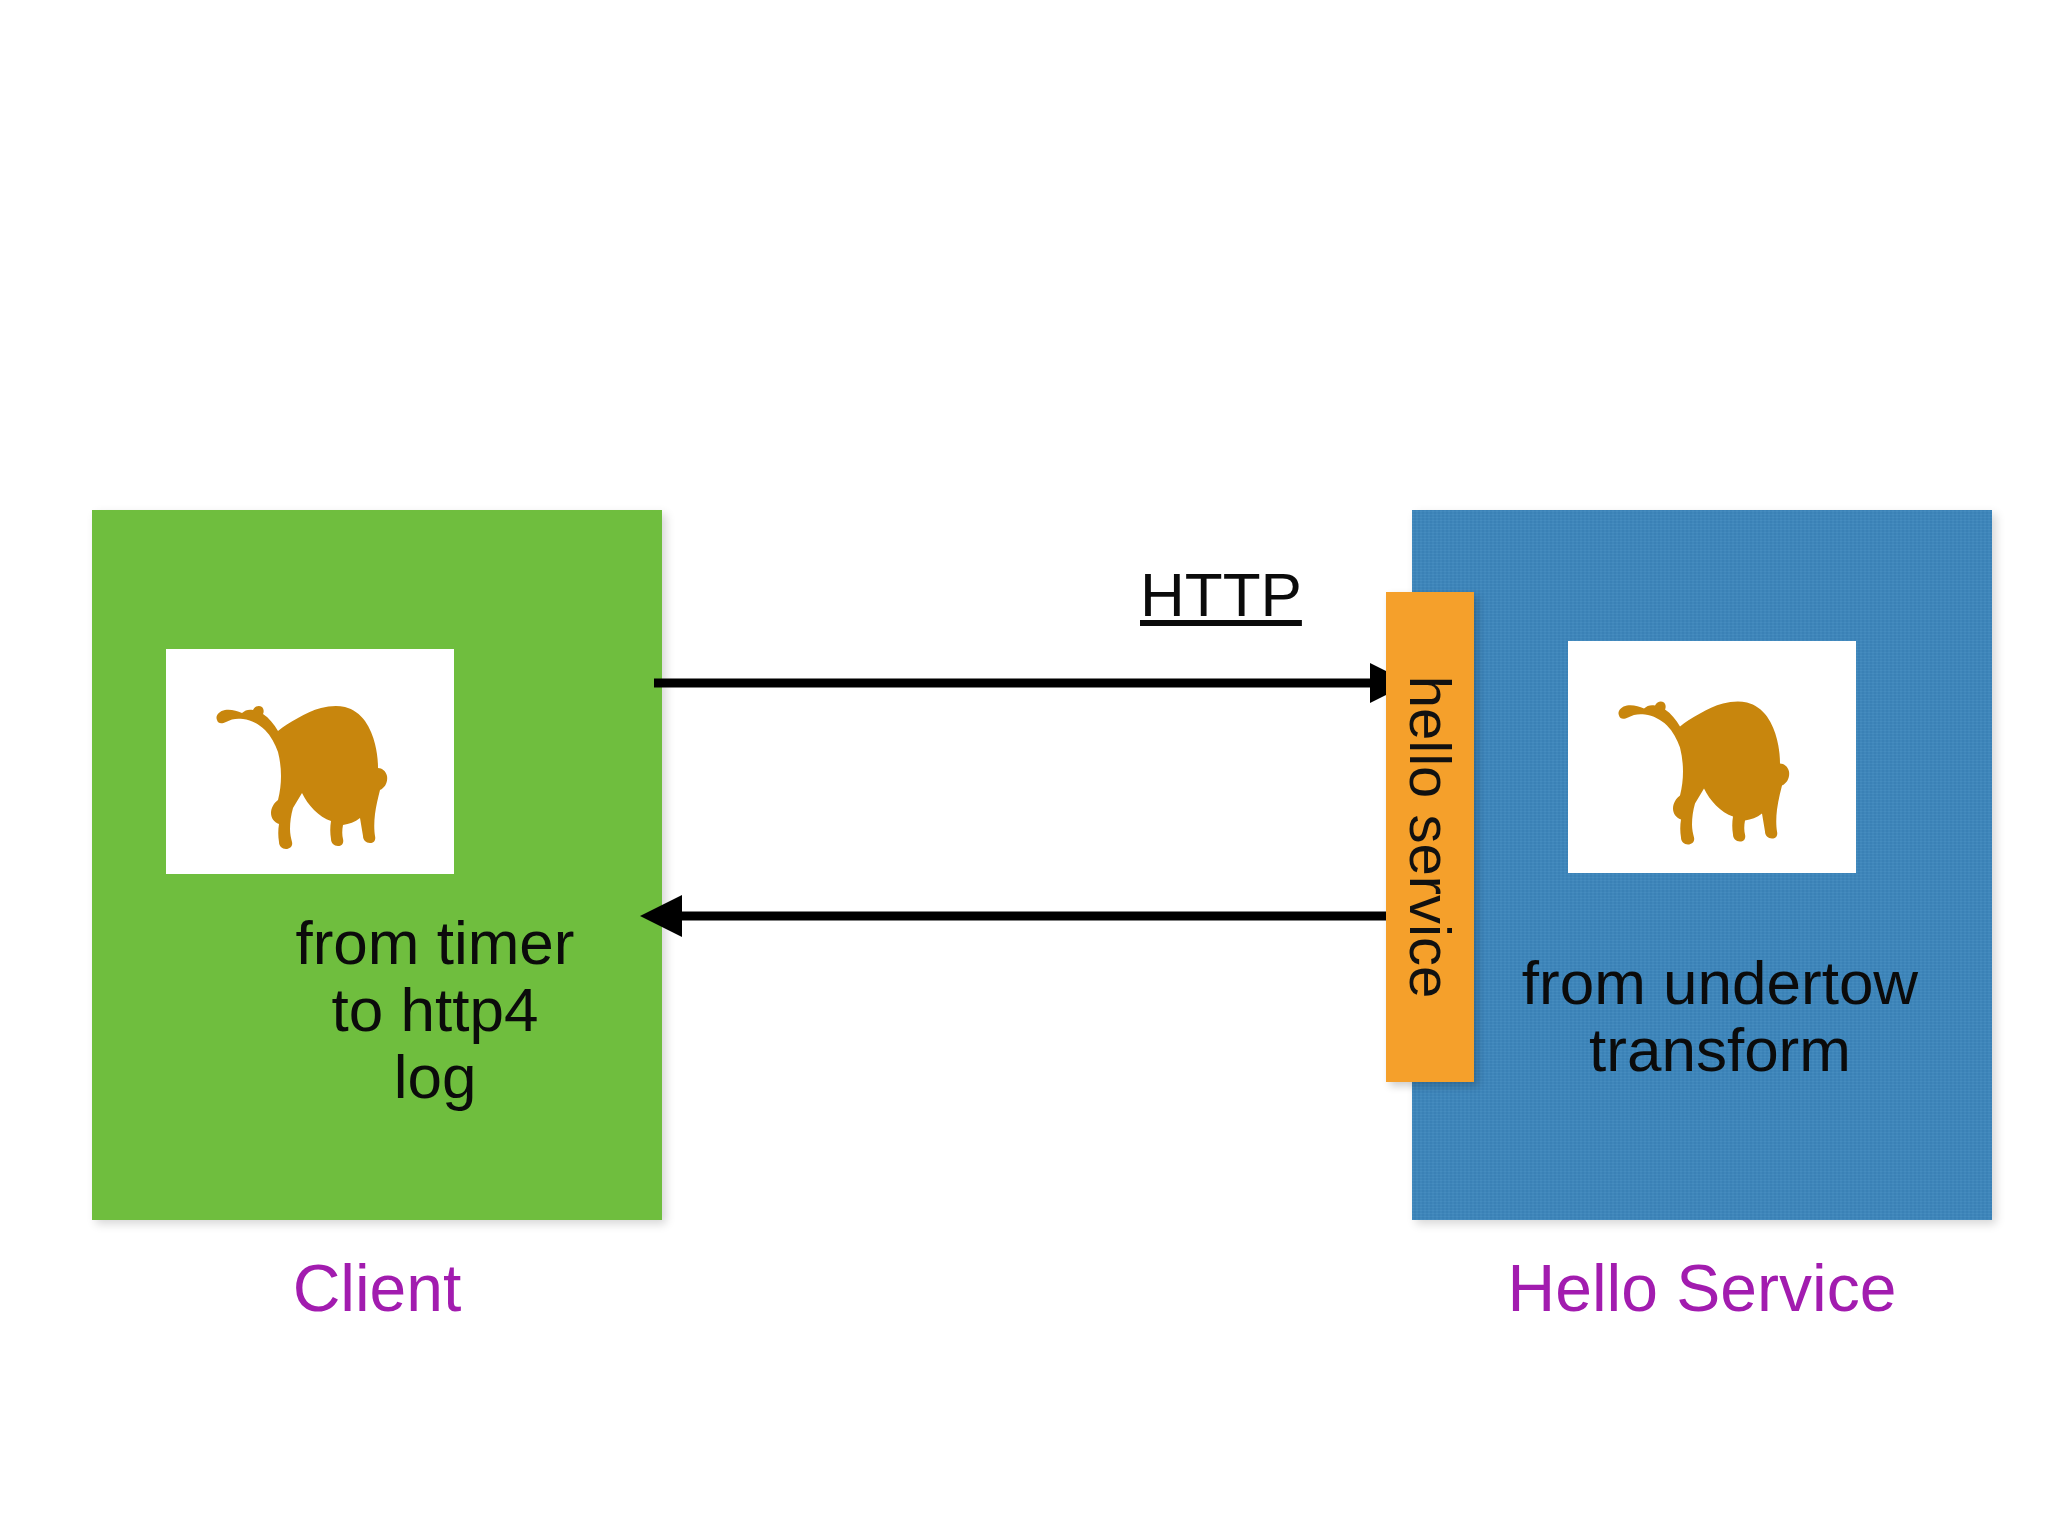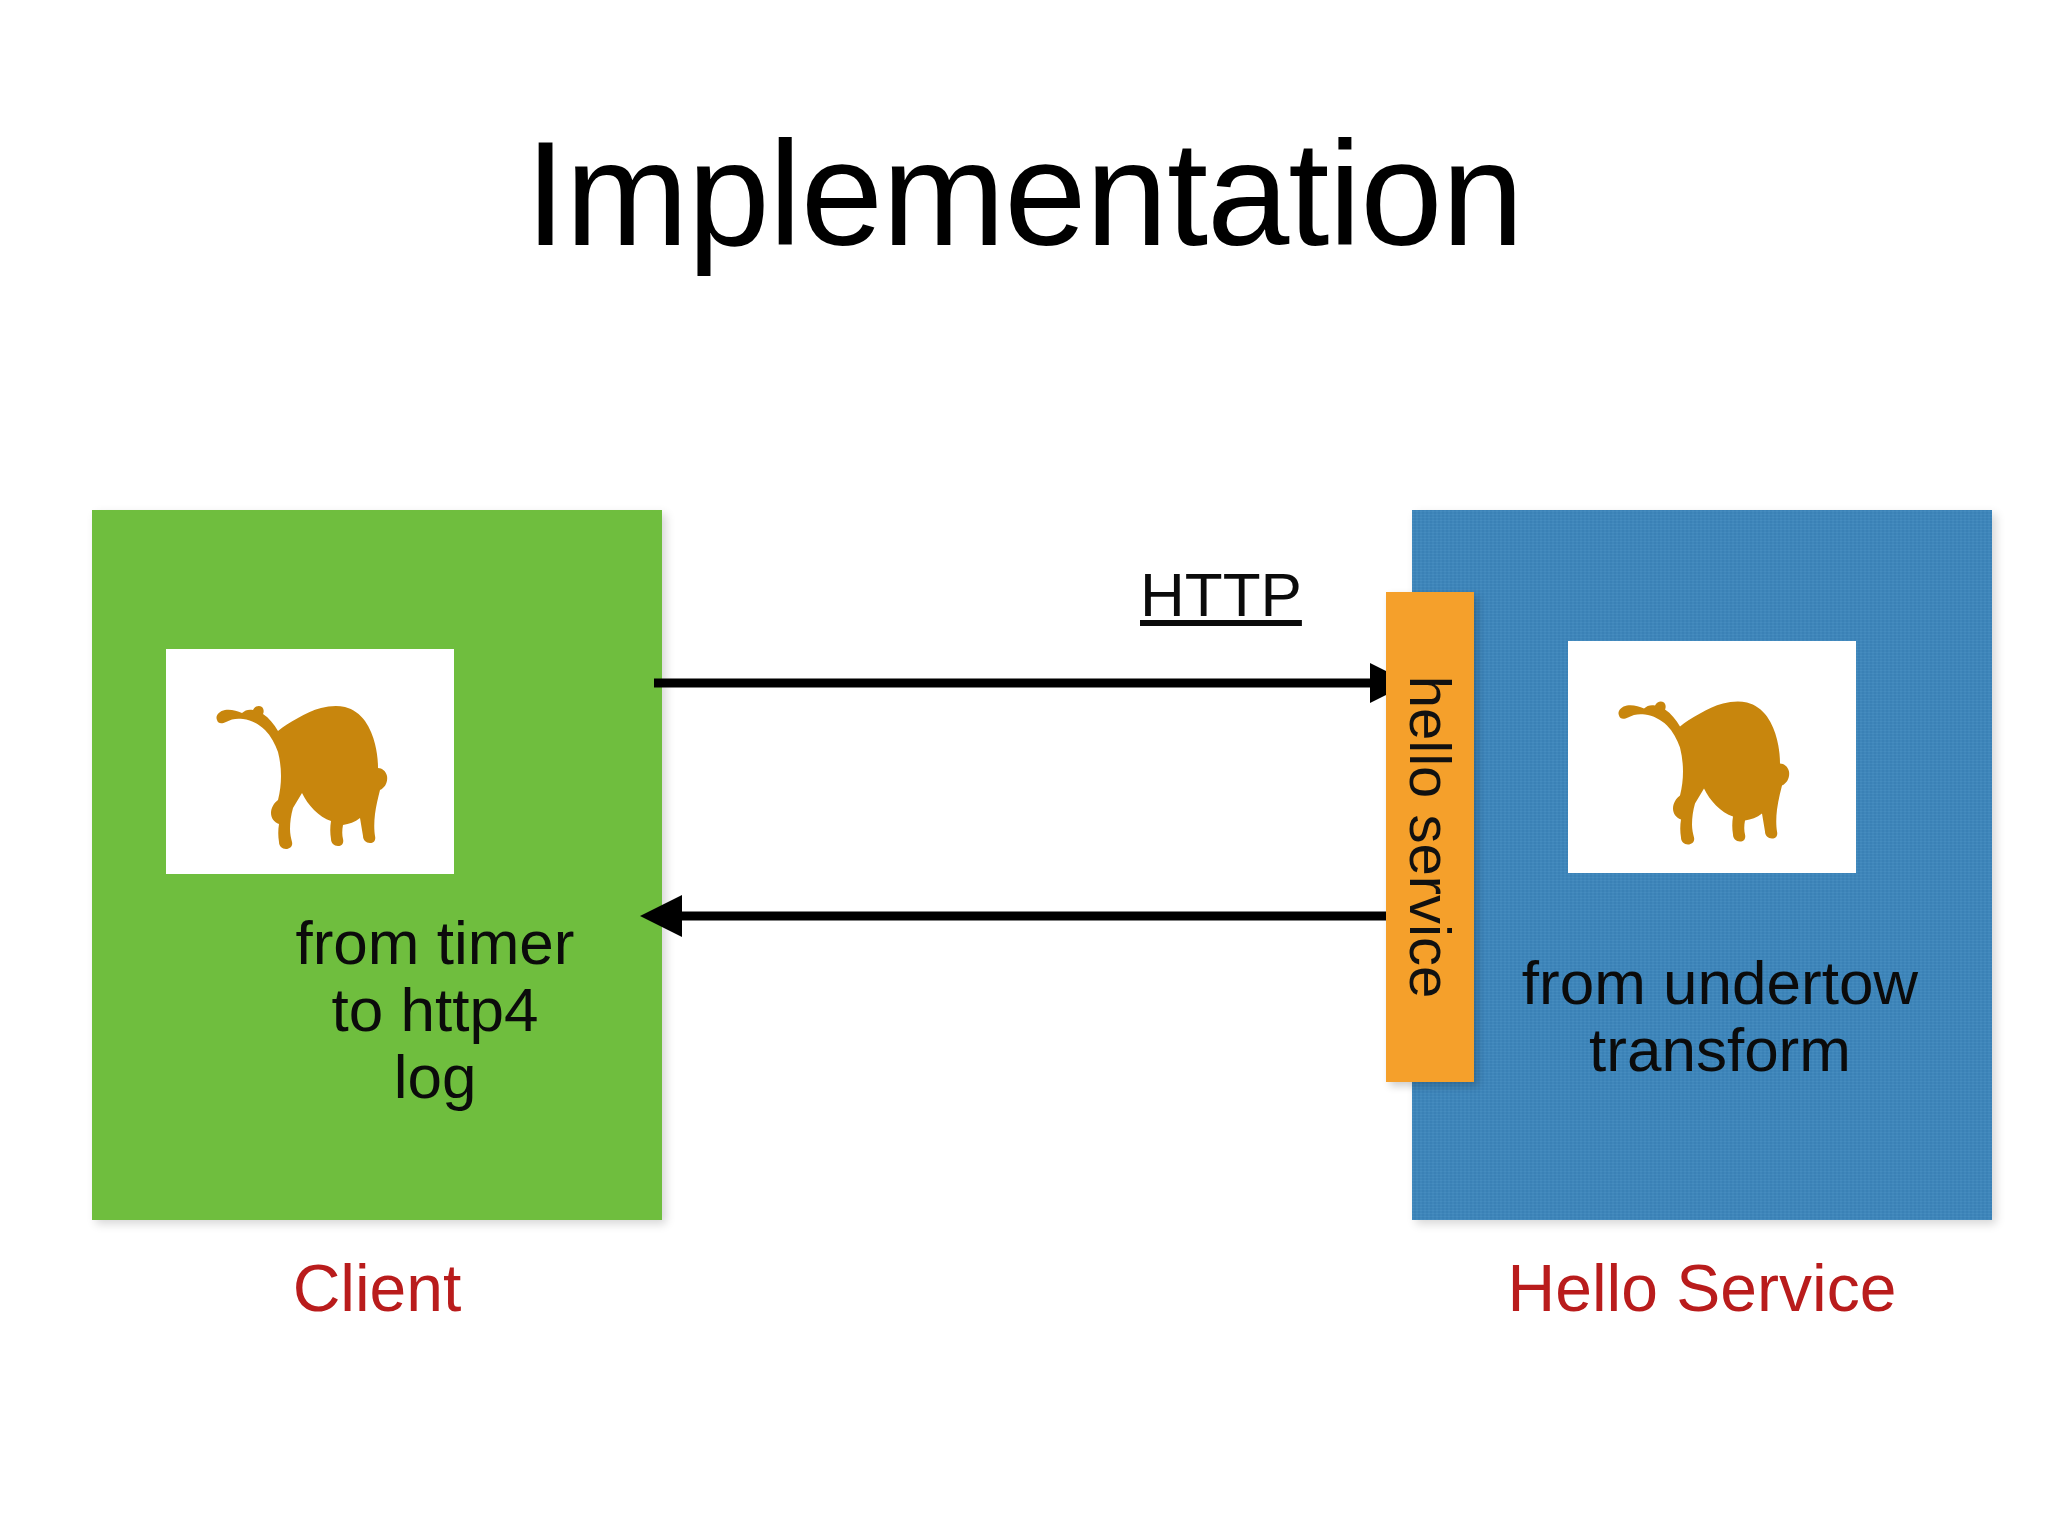--- a/index.html
+++ b/index.html
@@ -157,40 +157,39 @@
     white-space: nowrap;
     text-decoration: underline;
   }
 
   
   .node-name {
     position: absolute;
     text-align: center;
     font-size: 66px;
     line-height: 1;
-    color: #b91c1c;
+    color: #a21caf;
     font-weight: 400;
   }
   #client-name {
     left: 92px;
     top: 1255px;
     width: 570px;
   }
   #service-name {
     left: 1412px;
     top: 1255px;
     width: 580px;
   }
 </style>
 </head>
 <body>
 
 <div id="slide">
 
-  <div id="slide-title">Implementation</div>
 
   <div id="client-box" class="node-box"></div>
 
   <div id="client-camel" class="camel-tile">
     <svg width="230" height="180" viewBox="0 0 230 180" aria-hidden="true">
       <path fill="#C8860D" d="
         M22,48
         C20,44 24,39 30,38
         C36,37 42,39 47,41
         C50,38 54,37 58,38

